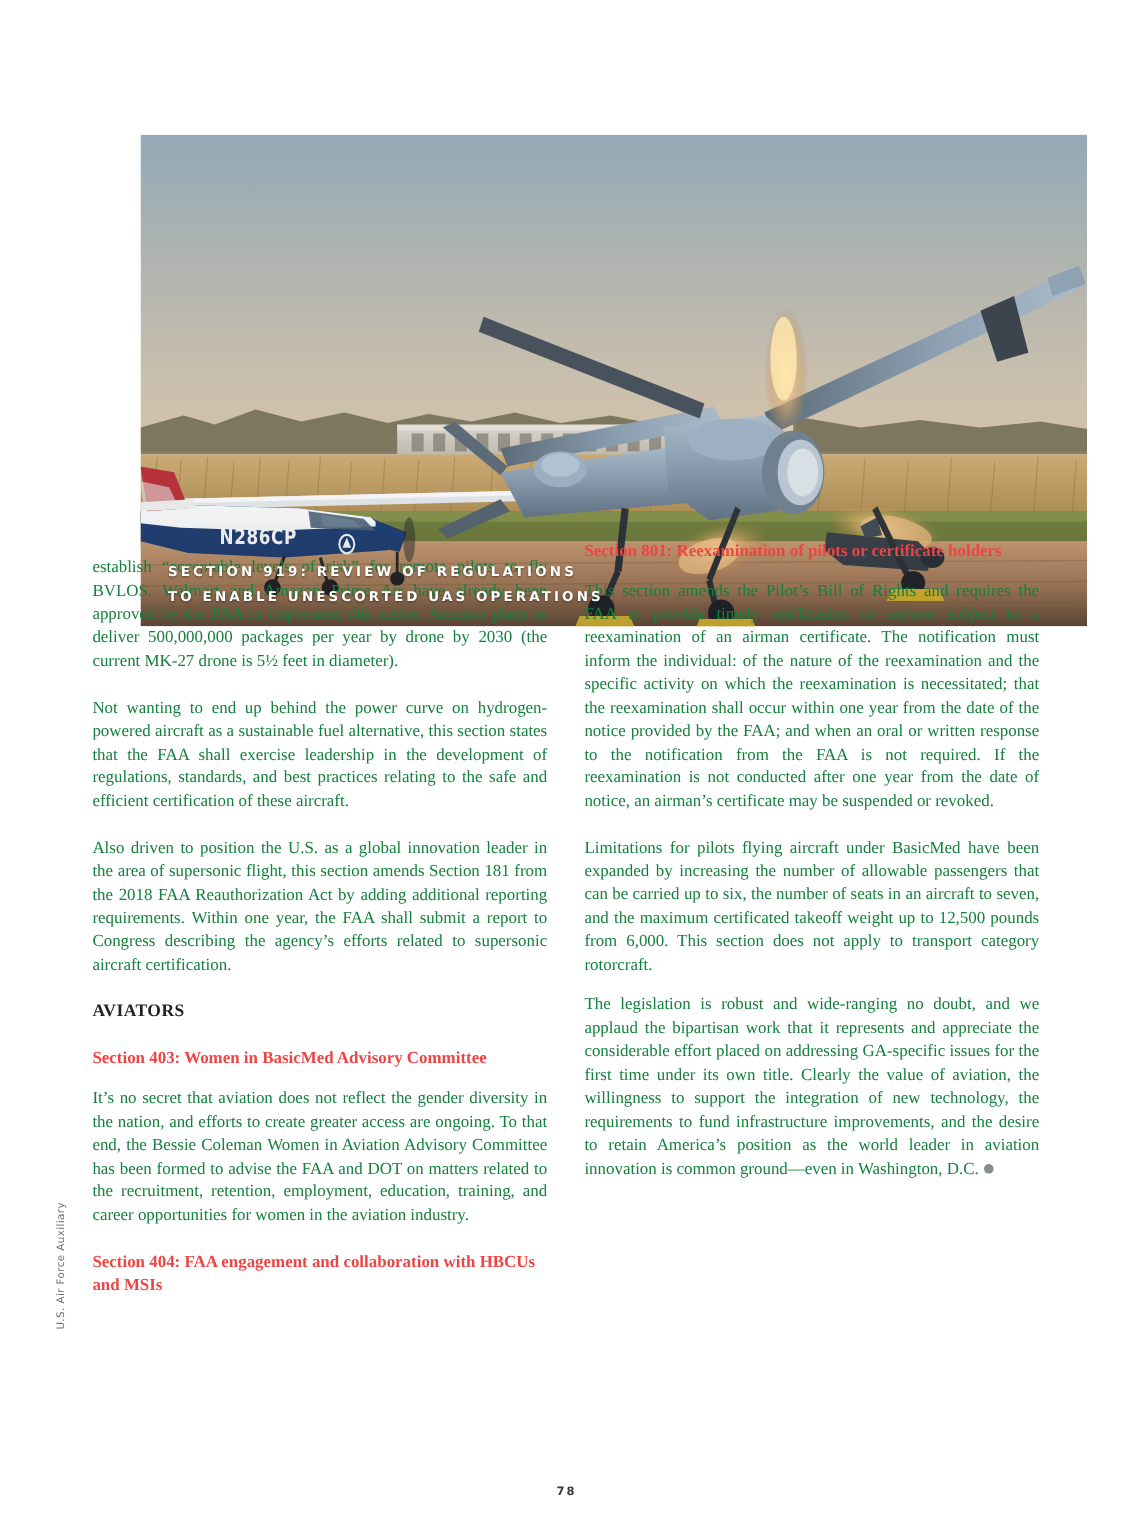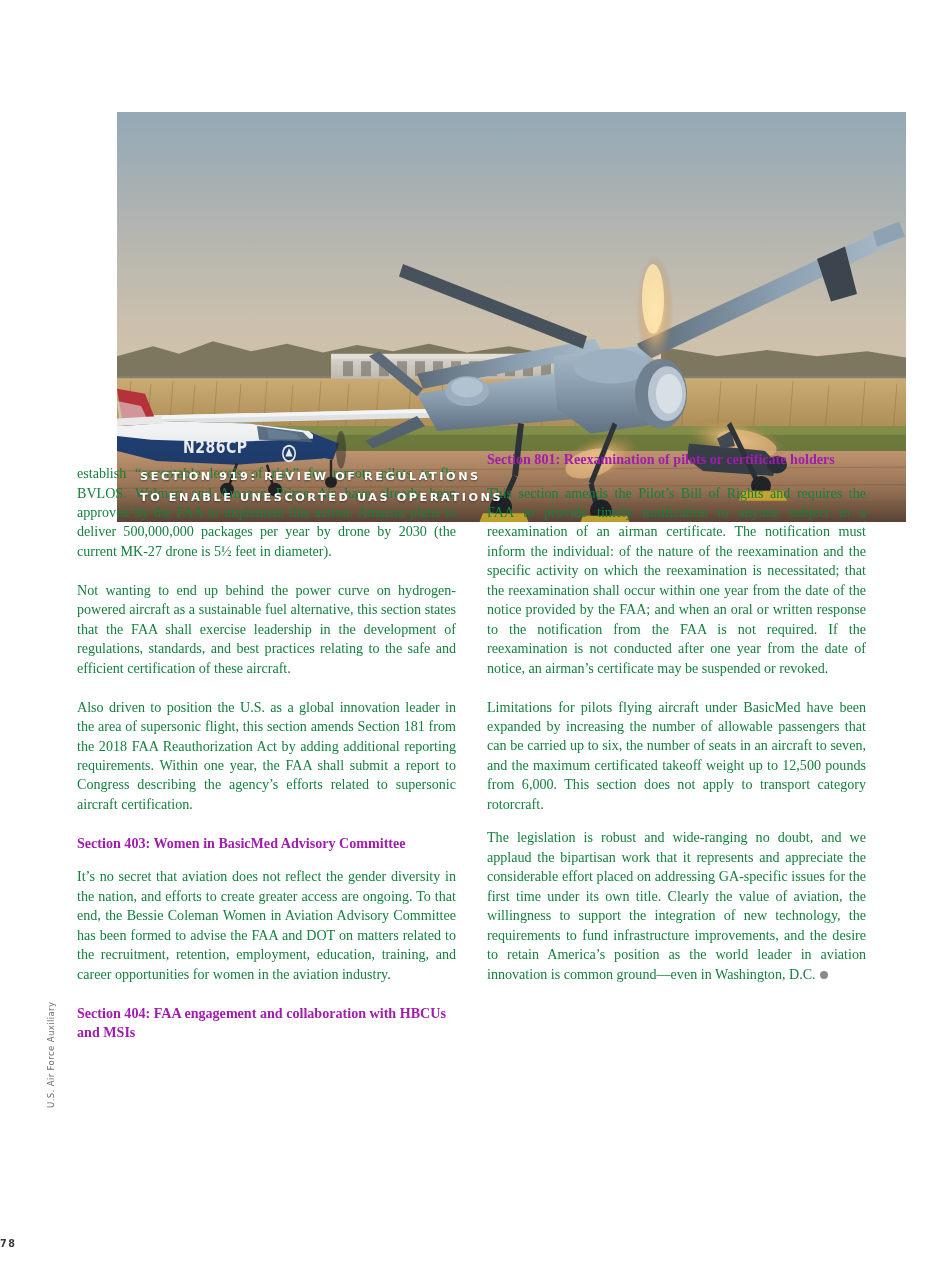--- a/index.html
+++ b/index.html
@@ -84,21 +84,21 @@
     text-justify: inter-word;
     color: #15803d;
     hyphens: auto;
   }
 
   .sec-head {
     font-family: "Liberation Serif", serif;
     font-weight: bold;
     font-size: 14.1px;
     line-height: 19.45px;
-    color: #a21caf;
+    color: #ef4444;
     margin: 0;
     text-align: left;
   }
   .block { margin-bottom: 19.5px; }
   .block:last-child { margin-bottom: 0; }
 
   .cat-head {
     font-family: "Liberation Serif", serif;
     font-weight: bold;
     font-size: 14.6px;
@@ -131,20 +131,21 @@
     color: #6d6e71;
     white-space: nowrap;
   }
 
   
   .folio {
     position: absolute;
     left: 0;
     top: 1238px;
     width: 944px;
+    text-align: center;
     font-family: "DejaVu Sans", sans-serif;
     font-weight: bold;
     font-size: 9.6px;
     letter-spacing: 1.6px;
     color: #3a3a3c;
   }
 </style>
 </head>
 <body>
 
@@ -347,20 +348,21 @@
       </div>
 
       <div class="block">
         <p class="body-text">Not wanting to end up behind the power curve on hydrogen-powered aircraft as a sustainable fuel alternative, this section states that the FAA shall exercise leadership in the development of regulations, standards, and best practices relating to the safe and efficient certification of these aircraft.</p>
       </div>
 
       <div class="block">
         <p class="body-text">Also driven to position the U.S. as a global innovation leader in the area of supersonic flight, this section amends Section 181 from the 2018 FAA Reauthorization Act by adding additional reporting requirements. Within one year, the FAA shall submit a report to Congress describing the agency’s efforts related to supersonic aircraft certification.</p>
       </div>
 
+      <h2 class="cat-head">AVIATORS</h2>
 
       <div class="block">
         <h3 class="sec-head">Section 403: Women in BasicMed Advisory Committee</h3>
         <p class="body-text">It’s no secret that aviation does not reflect the gender diversity in the nation, and efforts to create greater access are ongoing. To that end, the Bessie Coleman Women in Aviation Advisory Committee has been formed to advise the FAA and DOT on matters related to the recruitment, retention, employment, education, training, and career opportunities for women in the aviation industry.</p>
       </div>
 
       <div class="block">
         <h3 class="sec-head">Section 404: FAA engagement and collaboration with HBCUs and MSIs</h3>
       </div>
 

